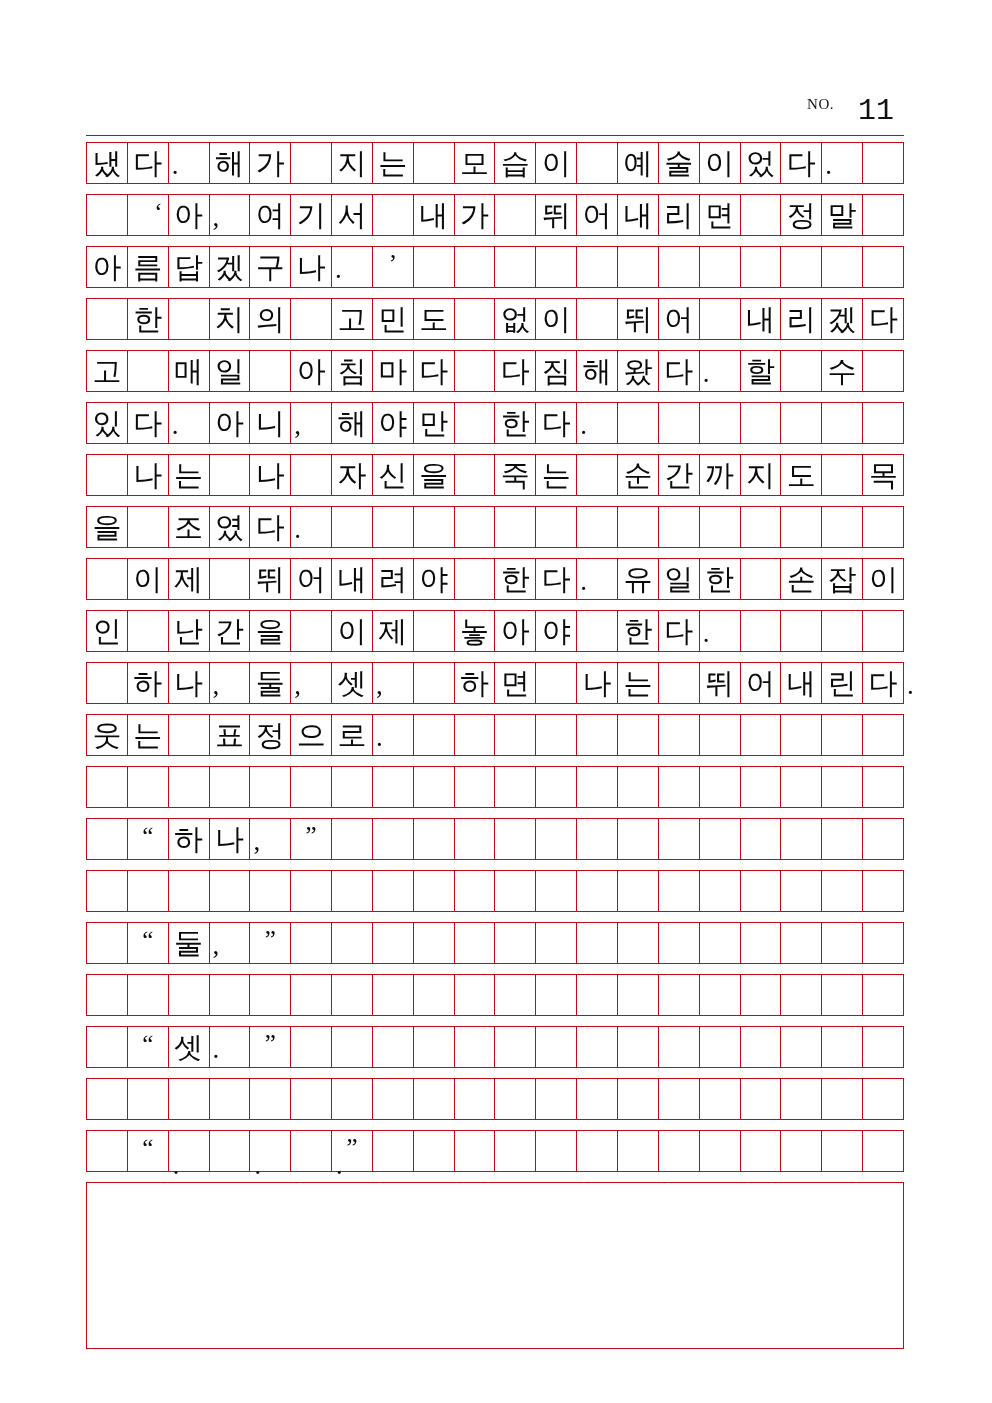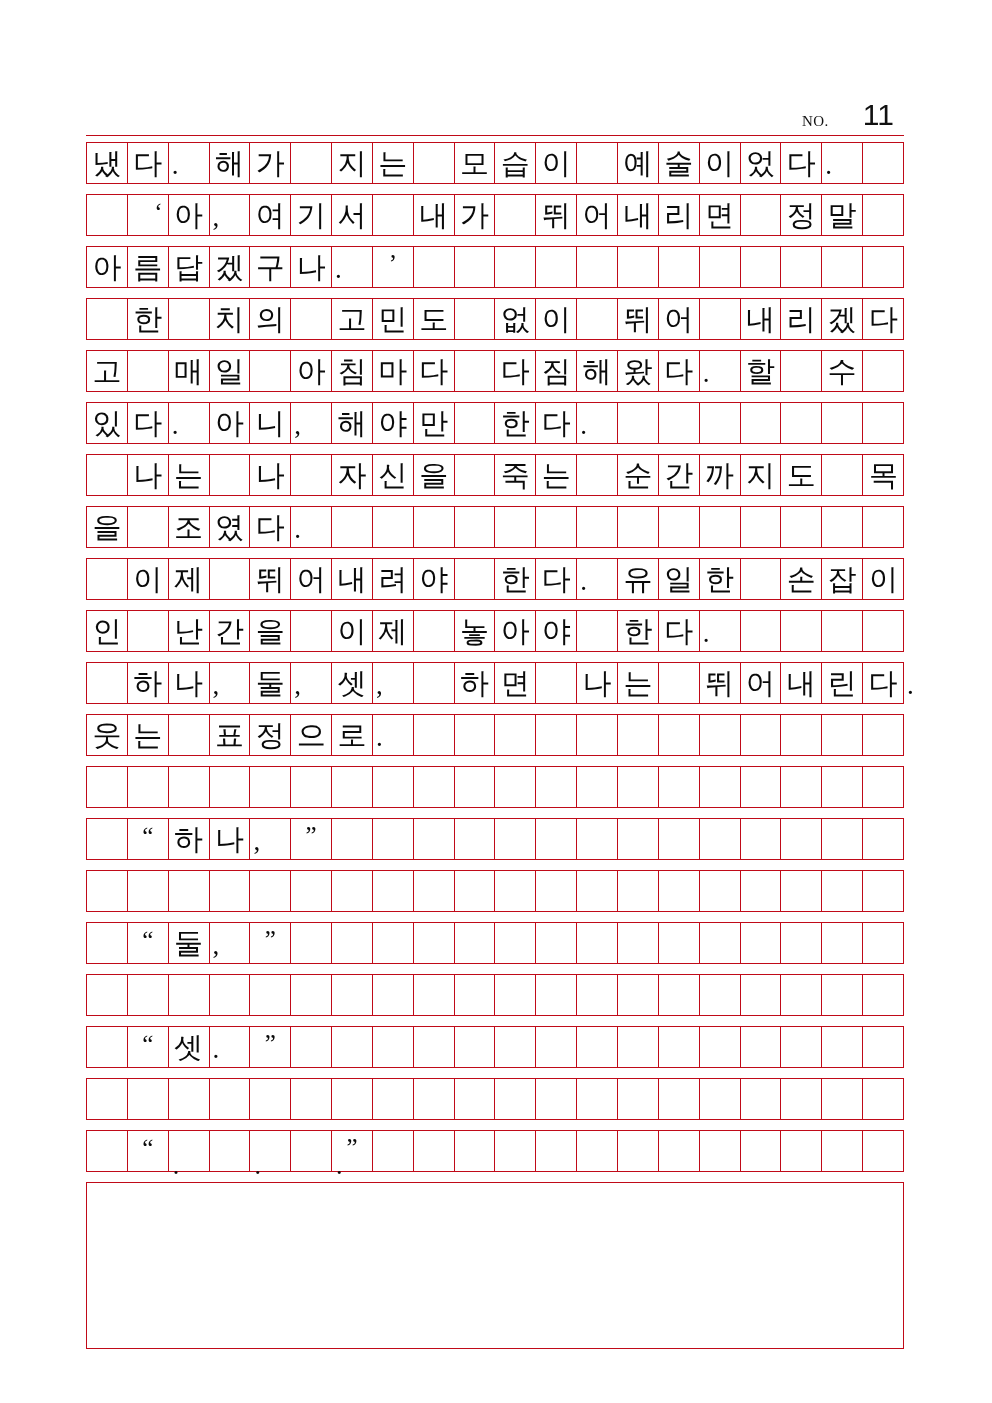--- a/index.html
+++ b/index.html
@@ -25,35 +25,35 @@
   
   .header {
     position: absolute;
     left: 86px;
     top: 96px;
     width: 818px;
     height: 40px;
   }
   .header-inner {
     display: flex;
-    align-items: flex-end;
+    align-items: flex-start;
     justify-content: flex-end;
     height: 34px;
   }
   .no-label {
     font-family: "Liberation Serif", "DejaVu Serif", serif;
     font-size: 15px;
     letter-spacing: 0.5px;
     color: #111;
   }
   .no-value {
-    font-family: Liberation Sans, sans-serif;
+    font-family: Liberation Mono, monospace;
     font-size: 30px;
     color: #111;
-    margin-left: 34px;
+    margin-left: 24px;
     margin-right: 10px;
     line-height: 1;
   }
   .header-rule {
     position: absolute;
     left: 0;
     bottom: 0;
     width: 818px;
     height: 0;
     border-top: 1.6px solid #c00a18;

